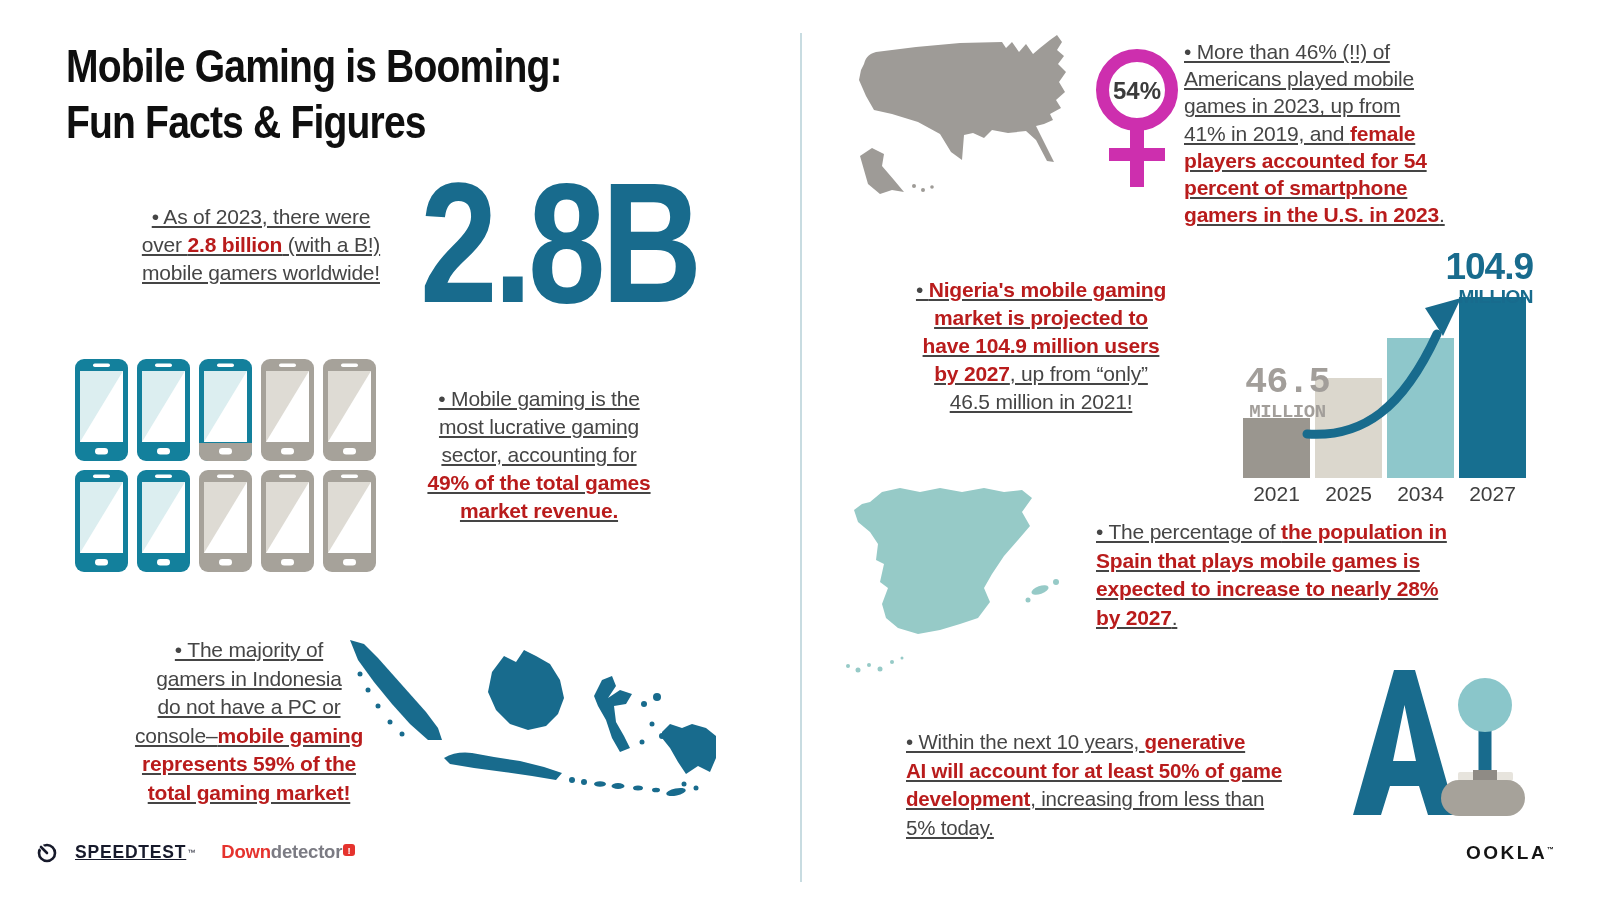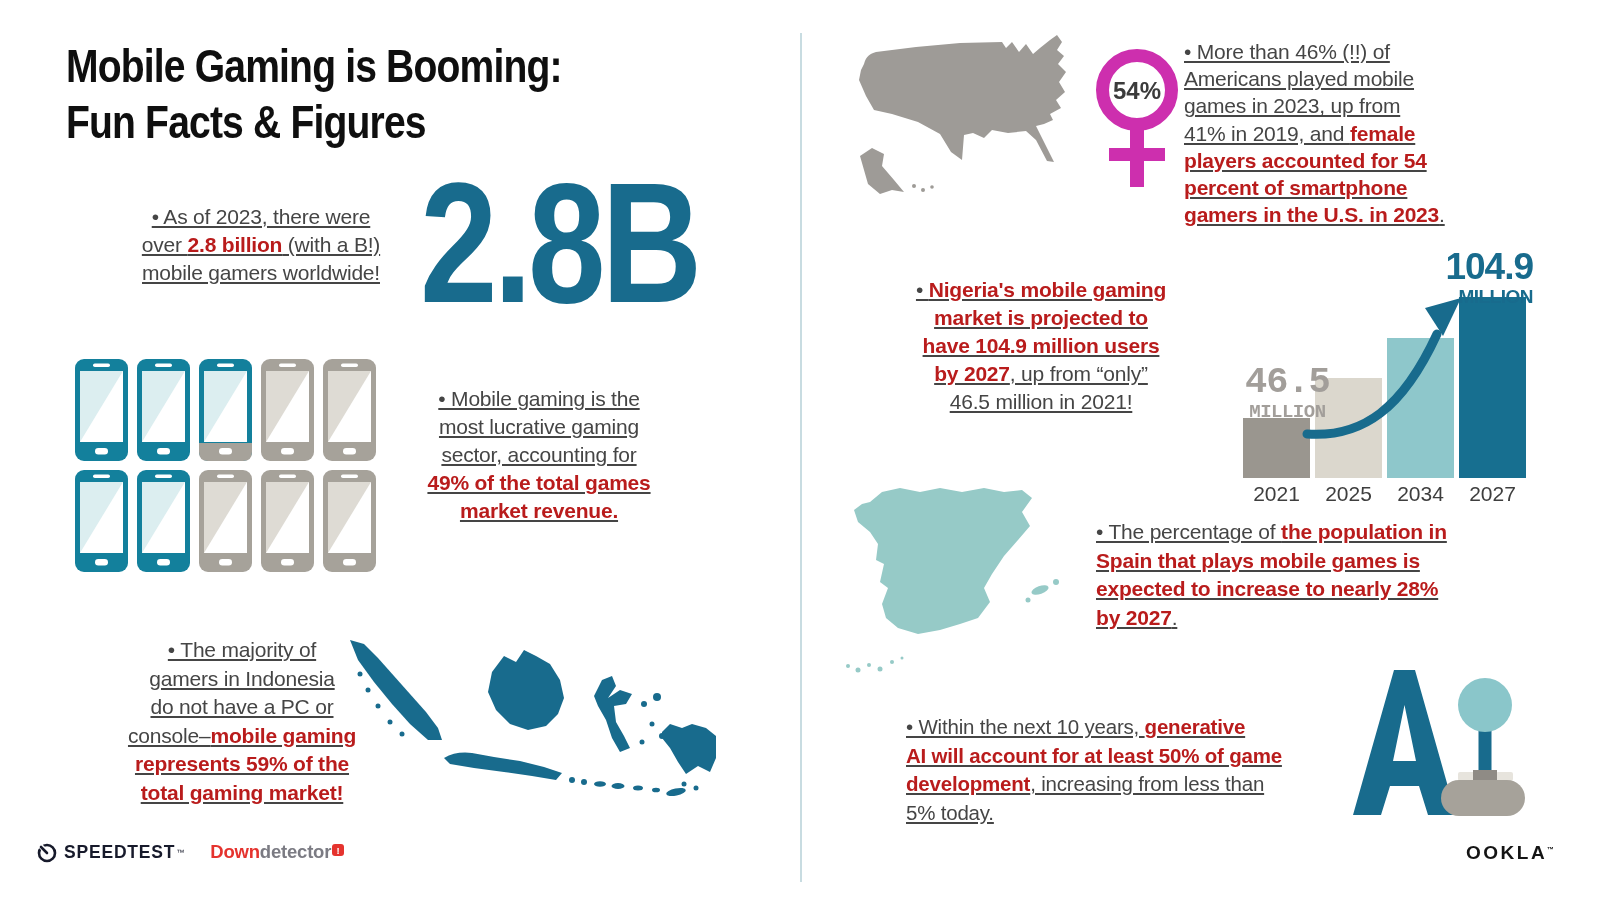--- a/index.html
+++ b/index.html
@@ -14,25 +14,25 @@
   .title {
     left:66px; top:38px; font-size:46px; font-weight:700; color:#0f0f0f;
     line-height:1.22; letter-spacing:-1px; transform:scaleX(0.85);
     transform-origin:0 0; white-space:nowrap;
   }
   
   .fact { color:#454545; font-size:21px; line-height:28px; letter-spacing:-0.2px;text-decoration:underline; }
   .fact b { color:#b91c1c; font-weight:700; }
   #fact-gamers    { left:106px;  top:203px; width:310px; text-align:center; }
   #fact-revenue   { left:403px;  top:385px; width:272px; text-align:center; }
-  #fact-indonesia { left:104px;  top:636px; width:276px; text-align:center; line-height:28.5px; }
+  #fact-indonesia { left:111px;  top:636px; width:276px; text-align:center; line-height:28.5px; }
   #fact-us        { left:1184px; top:38px;  width:312px; text-align:left; line-height:27.2px; }
   #fact-nigeria   { left:896px;  top:276px; width:290px; text-align:center; line-height:28px; }
   #fact-spain     { left:1096px; top:518px; width:404px; text-align:left; line-height:28.5px; }
-  #fact-ai        { left:906px;  top:713px; width:460px; text-align:left; line-height:28.5px; font-size:20.5px; }
+  #fact-ai        { left:906px;  top:728px; width:460px; text-align:left; line-height:28.5px; font-size:20.5px; }
   
   #big-number {
     left:420px; top:158px; font-size:170px; font-weight:700; color:#186b8d;
     letter-spacing:-5px; line-height:1; transform:scaleX(0.82); transform-origin:0 0;
     white-space:nowrap;
   }
   
   #phone-grid {
     left:74px; top:358px; display:grid;
     grid-template-columns:repeat(5,55px); gap:7px 7px;
@@ -51,21 +51,21 @@
   #label-2021 { left:30px; top:118px; color:#a29e9a; text-align:center;font-family:Liberation Mono, monospace; }
   #label-2027 { right:4px; top:2px;  color:#186b8d; text-align:right; }
   #growth-arrow { position:absolute; left:0; top:0; }
   
   .female-pct { font-size:24px; font-weight:700; fill:#3b3b3b; }
   
   #ai-graphic { left:1338px; top:658px; }
   
   #footer-left { left:36px; top:841px; display:flex; align-items:center; }
   #speedtest-logo { display:flex; align-items:center; }
-  #speedtest-logo .st-text { font-size:17.5px; font-weight:700; letter-spacing:0.8px; color:#171a2b; margin-left:6px; }
+  #speedtest-logo .st-text { font-size:17.5px; font-weight:700; letter-spacing:0.8px; color:#171a2b; margin-left:17px;text-decoration:underline; }
   .tm { font-size:8px; color:#171a2b; vertical-align:super; margin-left:1px; }
   #downdetector-logo { margin-left:26px; font-size:18.5px; font-weight:700; letter-spacing:-0.2px; display:flex; align-items:center; }
   #downdetector-logo .dd-red { color:#e5332e; }
   #downdetector-logo .dd-gray { color:#7b7b83; }
   #downdetector-logo .dd-badge { margin-top:-4px; margin-left:1px; }
   #ookla-logo { left:1466px; top:842px; font-size:19px; font-weight:700; letter-spacing:2.5px; color:#141414; }
   #ookla-logo .tm2 { font-size:7px; vertical-align:super; letter-spacing:0; }
 </style>
 </head>
 <body>

